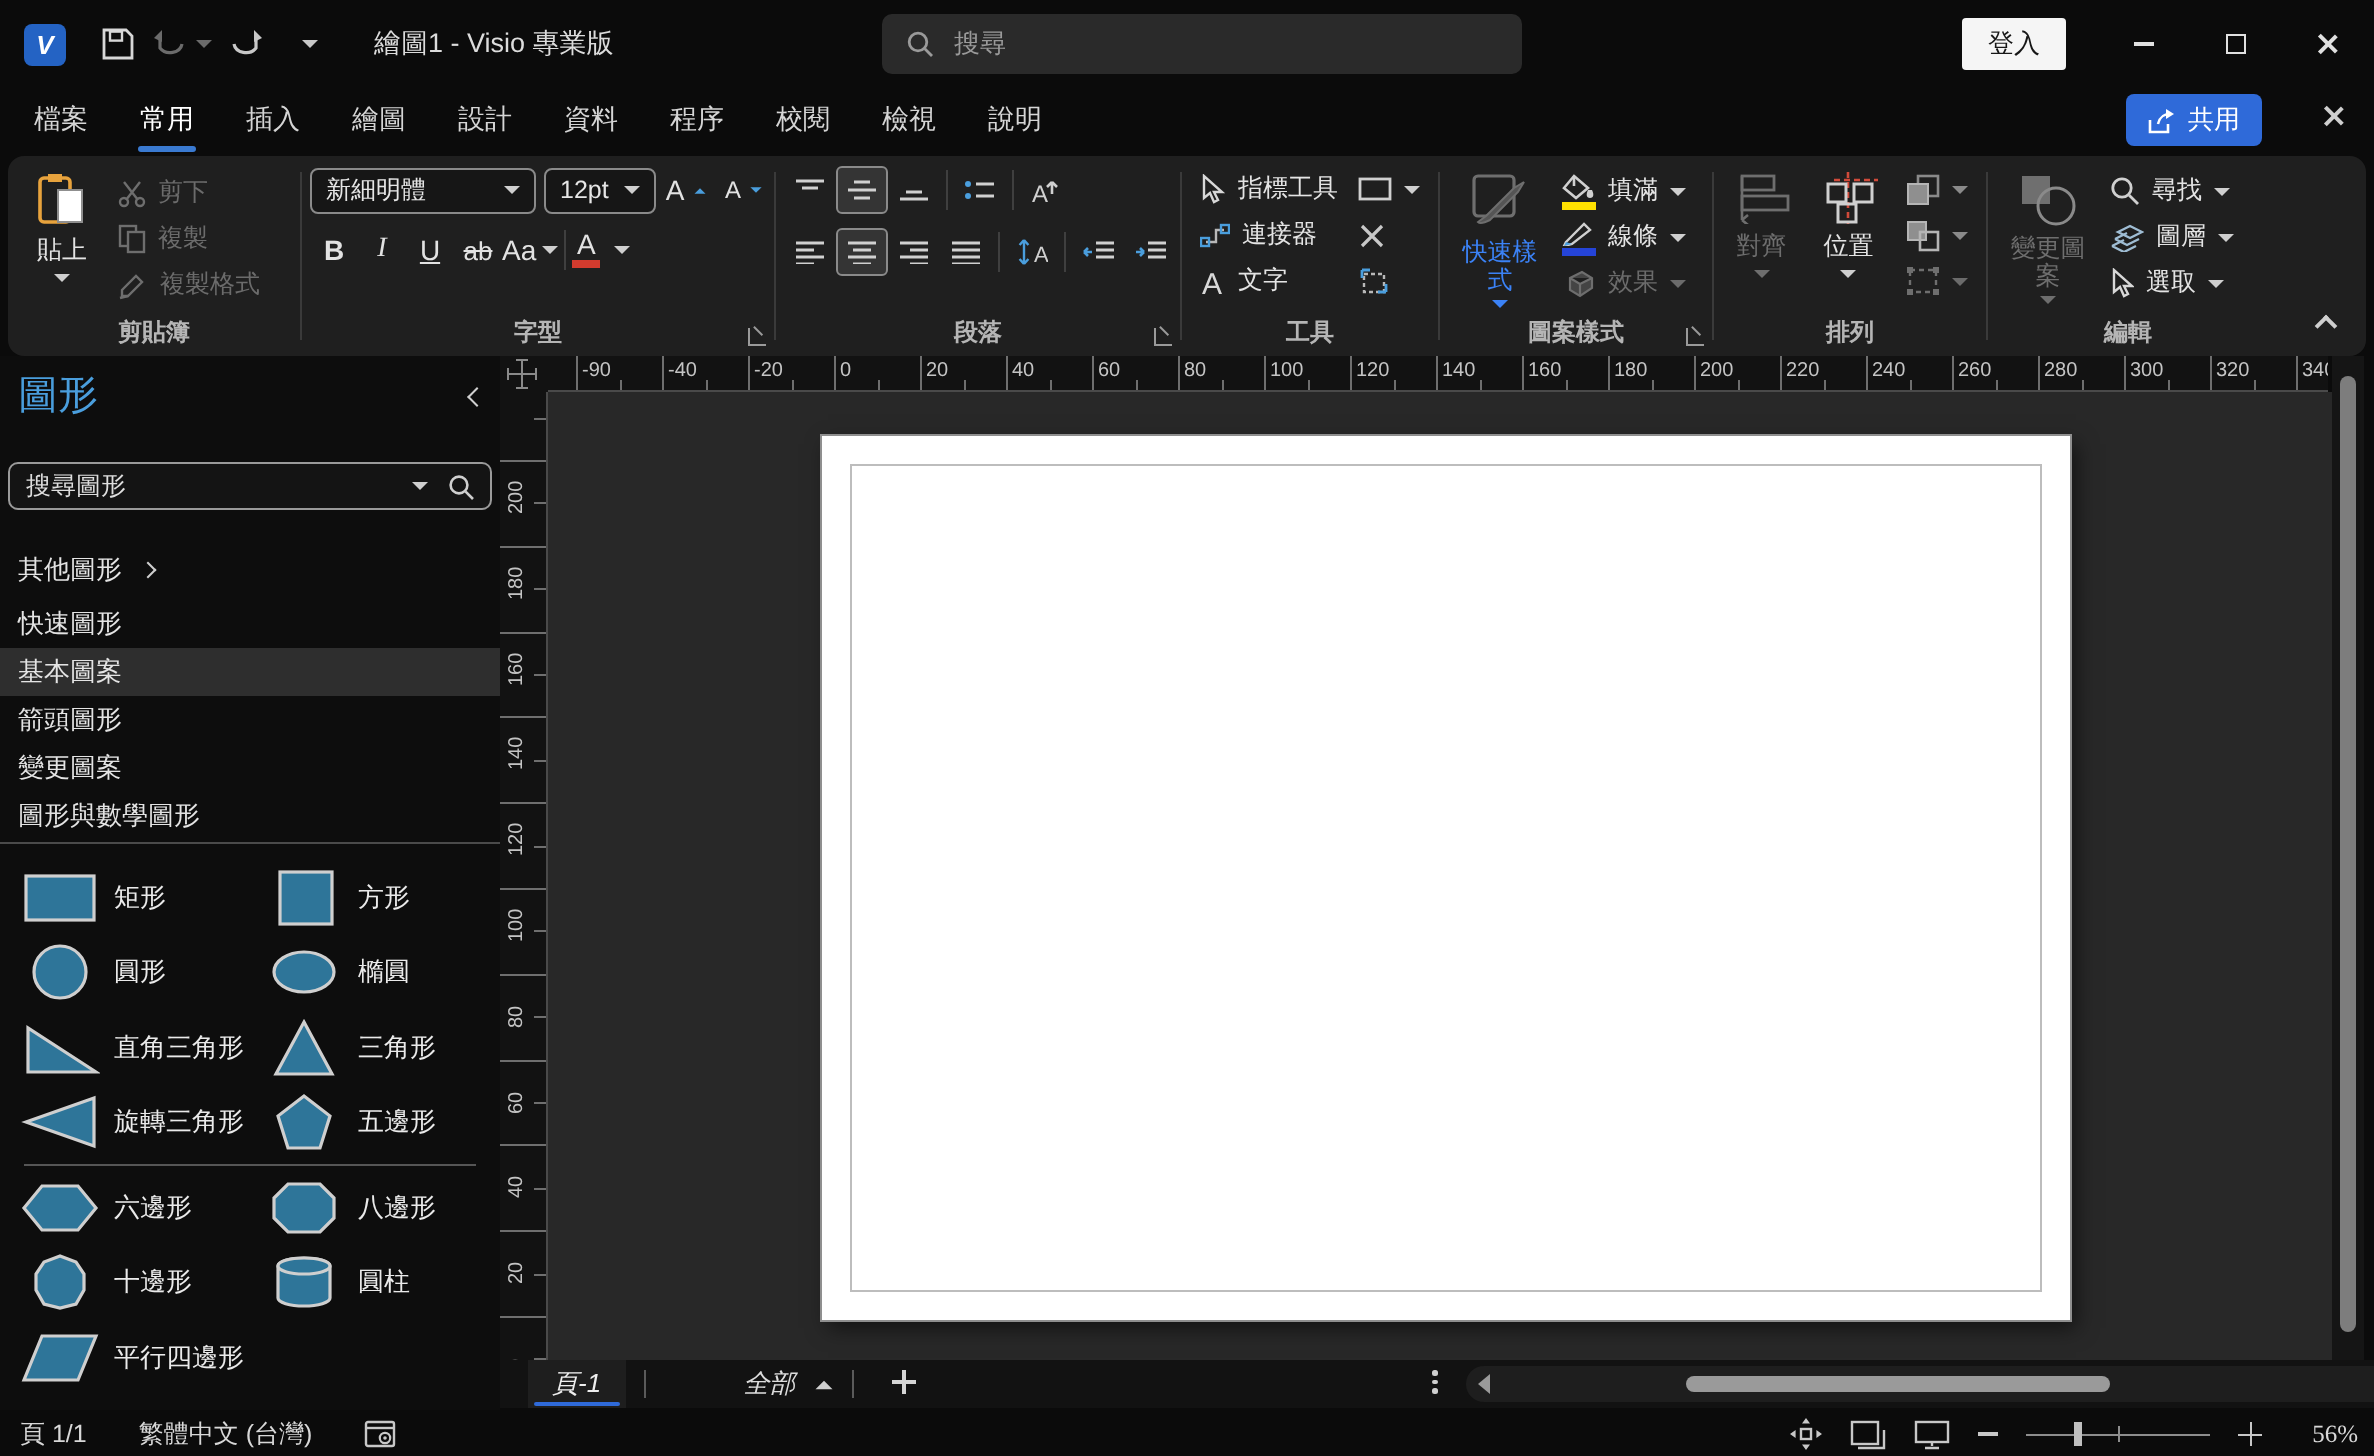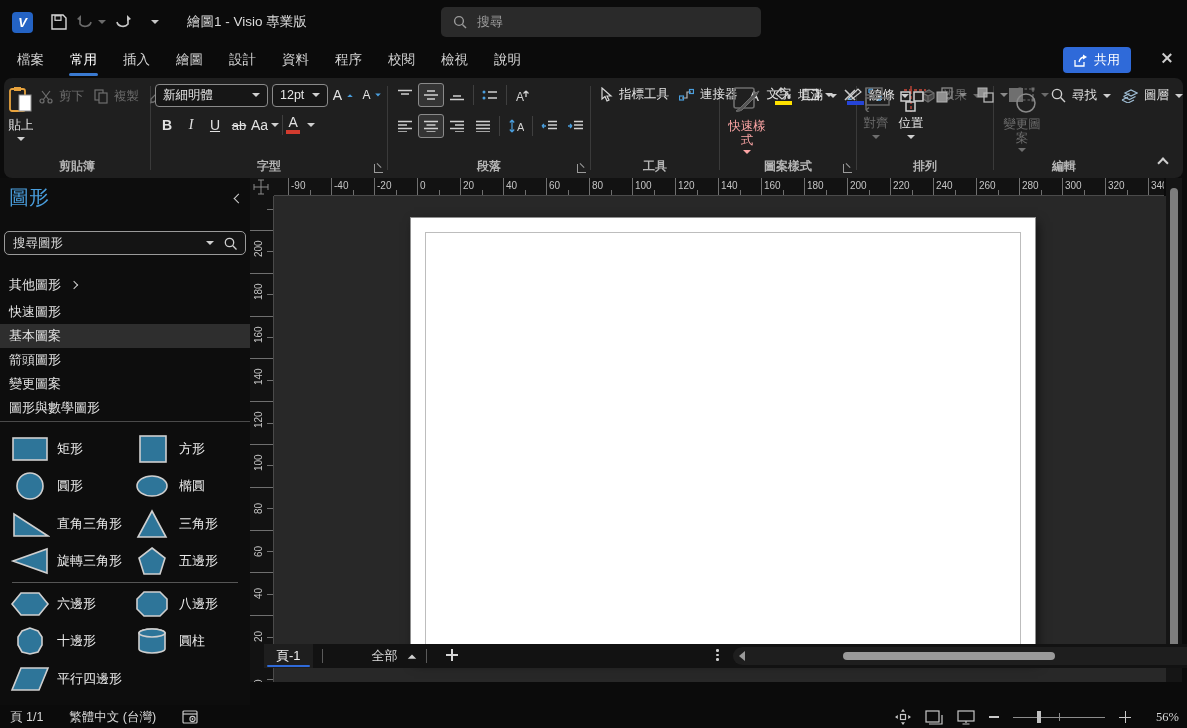--- a/index.html
+++ b/index.html
@@ -51,21 +51,21 @@
   #share-btn{position:absolute;right:56px;top:3px;height:26px;background:#2f6ad9;color:#fff;border-radius:4px;display:flex;align-items:center;gap:6px;padding:0 11px;font-size:13px;}
   #ribbon-close{position:absolute;right:14px;top:8px;color:#cfcfcf;}
 
   
   #ribbon{position:absolute;left:4px;top:78px;width:1179px;height:100px;background:#1f1f1f;border-radius:8px;display:flex;}
   .rgroup{position:relative;display:flex;flex-direction:column;padding:5px 4px 0;}
   .rcontent{flex:1;display:flex;align-items:flex-start;}
   .glabel{height:20px;line-height:16px;text-align:center;font-size:12px;color:#b5b5b5;font-weight:bold;}
   .rsep{width:1px;background:#3a3a3a;margin:8px 0;}
   .bigbtn{display:flex;flex-direction:column;align-items:center;gap:3px;color:#e4e4e4;font-size:12.5px;padding-top:3px;text-align:center;}
-  .mini{display:flex;flex-direction:row;}
+  .mini{display:flex;flex-direction:column;}
   .sbtn{display:flex;align-items:center;gap:6px;height:23px;padding:0 5px;font-size:12.5px;color:#e4e4e4;white-space:nowrap;}
   .sbtn.dim{color:#6e6e6e;}
   .combo{display:flex;align-items:center;justify-content:space-between;border:1px solid #8a8a8a;border-radius:4px;background:#161616;height:23px;padding:0 7px;font-size:12.5px;color:#e6e6e6;gap:8px;}
   .fbtn{min-width:24px;height:24px;display:flex;align-items:center;justify-content:center;gap:3px;color:#e2e2e2;font-size:14px;}
   .pbtn{width:26px;height:24px;display:flex;align-items:center;justify-content:center;color:#d0d0d0;}
   .pbtn.sel{background:#343434;border:1px solid #8a8a8a;border-radius:3px;}
   .vline{width:1px;height:20px;background:#3f3f3f;margin:0 3px;align-self:center;}
   .swatch{width:17px;height:4px;display:block;margin-top:1px;}
 
   
@@ -93,21 +93,21 @@
   .vtick{position:absolute;left:0;width:24px;height:1px;background:#6f6f6f;}
   .vtick.minor{left:auto;right:0;width:6px;}
   .vlabel{position:absolute;left:3px;font-size:10px;color:#c4c4c4;transform:rotate(-90deg);transform-origin:0 0;}
   #drawing{position:absolute;left:274px;top:196px;width:892px;height:486px;background:#282828;overflow:hidden;}
   #page{position:absolute;left:137px;top:22px;width:624px;height:442px;background:#fff;box-shadow:0 0 0 1px #8f8f8f,3px 4px 10px rgba(0,0,0,.55);}
   #page-margin{position:absolute;left:14px;top:14px;right:14px;bottom:14px;border:1px solid #bdbdbd;}
   #vscroll{position:absolute;left:1166px;top:178px;width:16px;height:504px;background:#151515;}
   #vscroll .thumb{position:absolute;left:4px;top:10px;width:8px;height:478px;border-radius:4px;background:#7d7d7d;}
 
   
-  #pagetabbar{position:absolute;left:250px;top:644px;width:937px;height:24px;background:#121212;display:flex;align-items:center;}
+  #pagetabbar{position:absolute;left:250px;top:680px;width:937px;height:24px;background:#121212;display:flex;align-items:center;font-style:italic;}
   #page-tab{position:relative;margin-left:14px;height:24px;padding:0 12px;display:flex;align-items:center;background:#1e1e1e;color:#eee;font-size:13px;}
   #page-tab::after{content:"";position:absolute;left:3px;right:3px;bottom:1px;height:2.5px;border-radius:2px;background:#2f6ad9;}
   .ptsep{width:1px;height:14px;background:#5a5a5a;margin:0 9px;}
   #all-pages{display:flex;align-items:center;gap:9px;color:#dcdcdc;font-size:13px;margin-left:40px;}
   #all-pages .cu{border-bottom-color:#cfcfcf;transform:scale(.85);}
   #new-page{margin-left:10px;color:#d5d5d5;}
   #pt-more{position:absolute;left:466px;top:5px;}
   #hscroll{position:absolute;left:483px;top:3px;width:680px;height:18px;background:#1e1e1e;border-radius:9px;display:flex;align-items:center;}
   #hscroll .la{margin-left:6px;}
   #hscroll .thumb{position:absolute;left:110px;width:212px;height:8px;border-radius:4px;background:#9a9a9a;}
@@ -155,20 +155,32 @@
       </div>
       <div id="app-title">繪圖1 - Visio 專業版</div>
     </div>
     <div id="tb-search">
       <svg width="14" height="14" viewBox="0 0 14 14">
           <circle cx="6" cy="6" r="4.4" fill="none" stroke="#9a9a9a" stroke-width="1.4"></circle>
           <path d="M9.4 9.4 L13 13" stroke="#9a9a9a" stroke-width="1.4"></path>
         </svg>
       <span>搜尋</span>
     </div>
+    <div class="tb-right">
+      <div id="signin-btn">登入</div>
+      <div class="winbtn">
+          <span class="minus"></span>
+        </div>
+      <div class="winbtn">
+          <span class="maxsq"></span>
+        </div>
+      <div class="winbtn">
+          <span class="xicon"></span>
+        </div>
+    </div>
   </div>
 
   <div id="menubar">
     <div id="menu-tabs">
         <div class="mtab">檔案</div>
         <div class="mtab active">常用</div>
         <div class="mtab">插入</div>
         <div class="mtab">繪圖</div>
         <div class="mtab">設計</div>
         <div class="mtab">資料</div>
@@ -408,21 +420,21 @@
               </svg>
           </div>
         </div>
       </div>
       <div class="glabel">工具</div>
     </div>
     <div class="rsep"></div>
 
     <div class="rgroup" style="width:136px">
       <div class="rcontent">
-        <div class="bigbtn" style="width:52px;color:#fca5a5">
+        <div class="bigbtn" style="width:52px;color:#3b82f6">
           <svg width="30" height="30" viewBox="0 0 30 30">
               <rect x="2" y="2" width="20" height="20" rx="2" fill="none" stroke="#6e6e6e" stroke-width="1.6"></rect>
               <path d="M8 22 L22 8 l5 -3 -3 5 -14 14 c-2 1 -5 2 -6 1 z" fill="#555" stroke="#6e6e6e" stroke-width="1"></path>
             </svg>
           <span style="width:46px;line-height:14px">快速樣式</span>
           <span class="cv"></span>
         </div>
         <div class="mini" style="margin-top:1px">
           <div class="sbtn">
             <span style="display:inline-flex;flex-direction:column;align-items:center">

